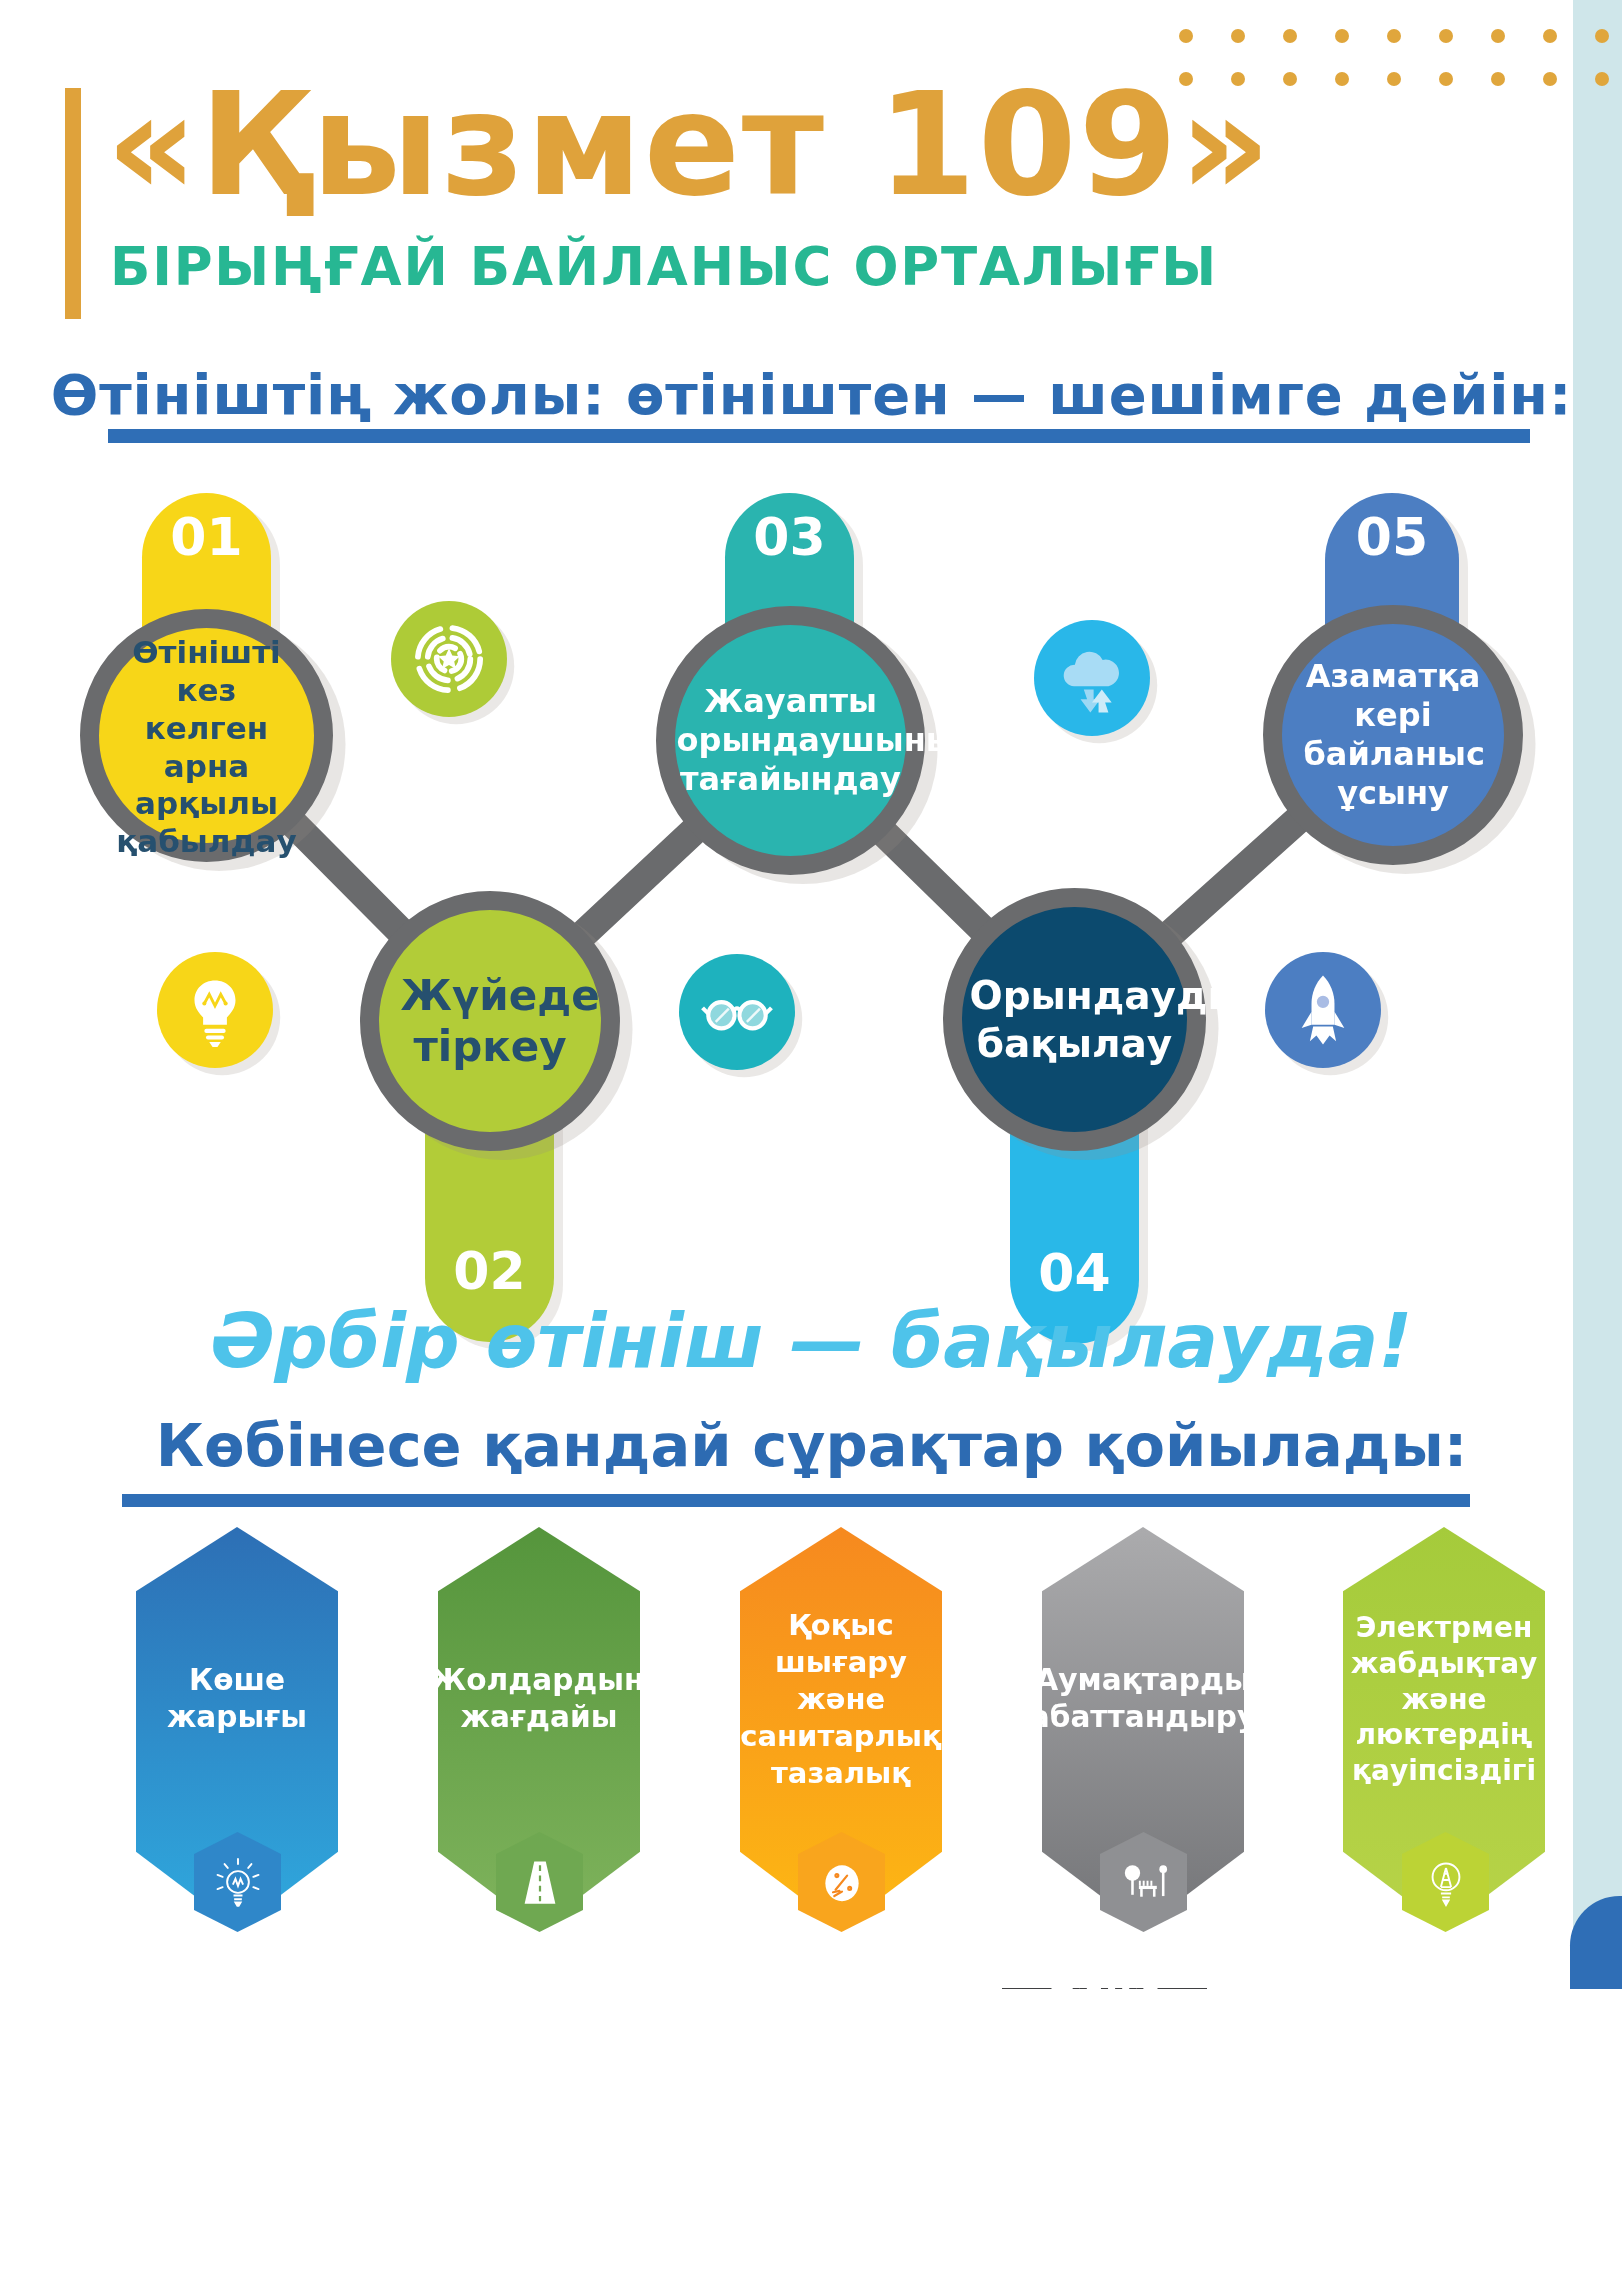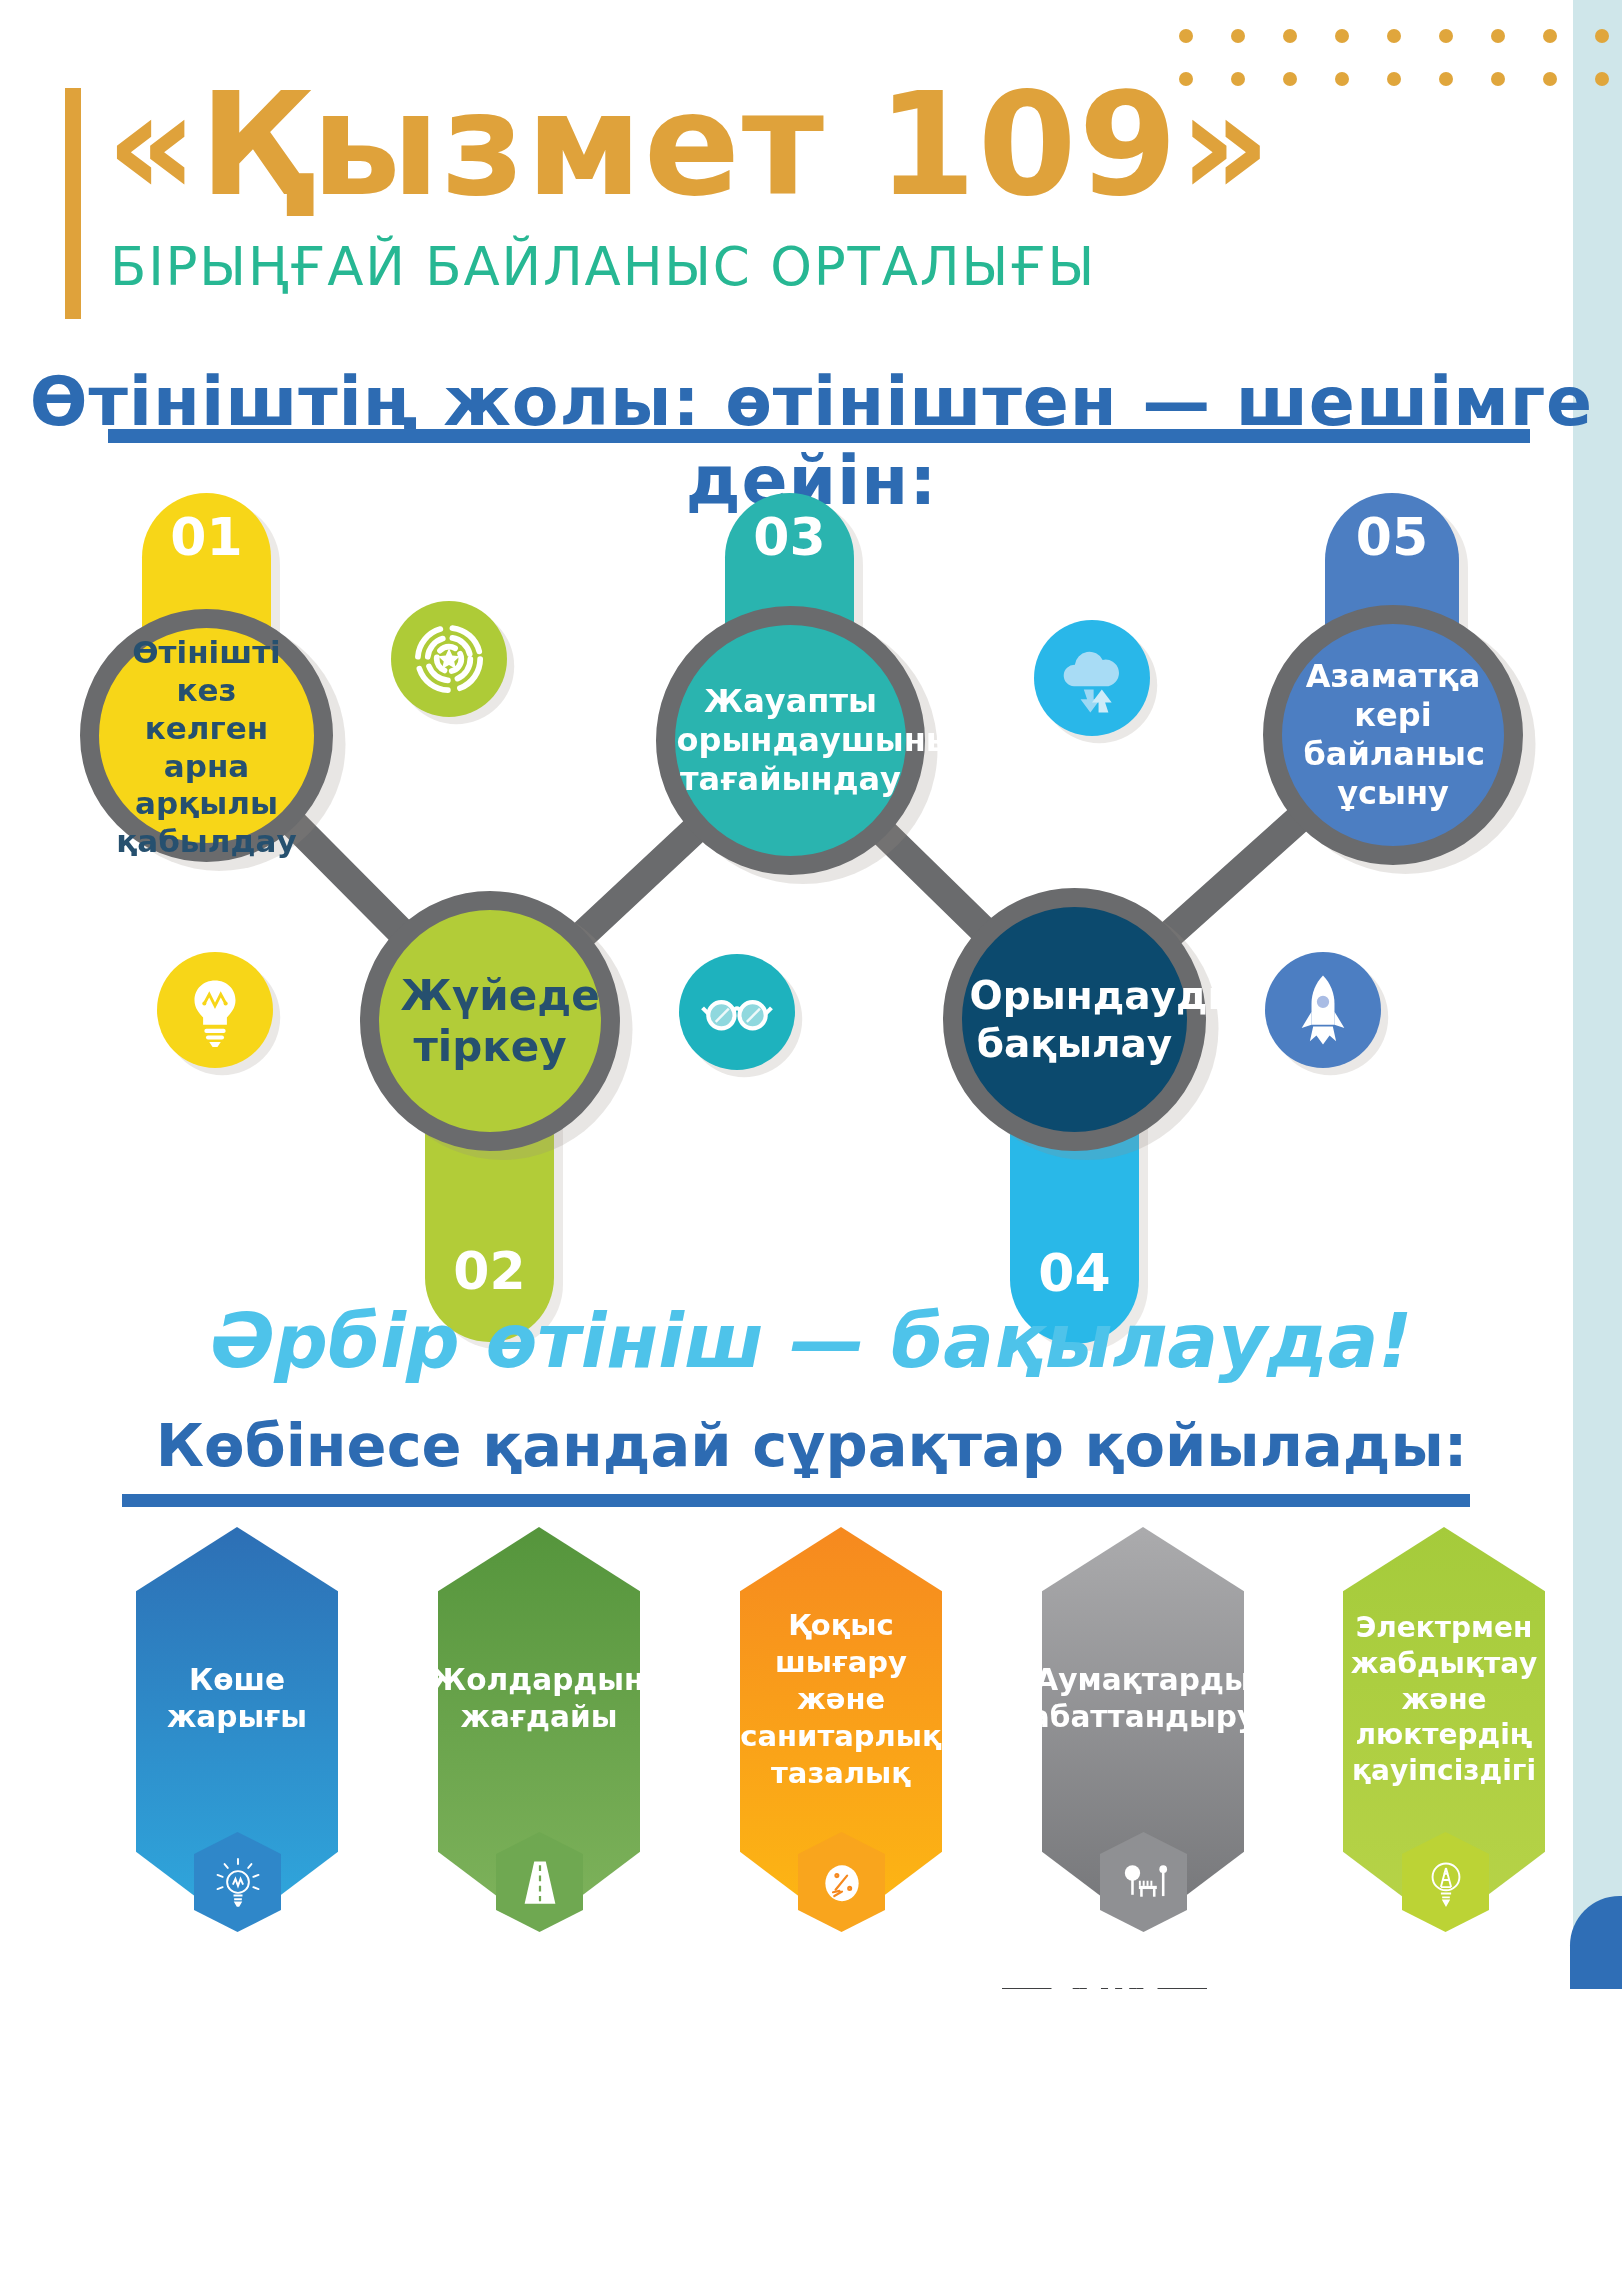--- a/index.html
+++ b/index.html
@@ -9,24 +9,24 @@
 
   
   .right-strip{left:1573px;top:0;width:50px;height:2293px;background:#CFE6EA;}
   .right-capsule{left:1570px;top:1896px;width:99px;height:397px;background:#2F6EB6;
                  border-radius:56px 56px 0 0;}
 
   
   .gold-bar{left:65px;top:88px;width:16px;height:231px;background:#DFA23B;}
   .title{left:106px;top:70px;width:1343px;font-size:142px;font-weight:800;color:#DFA23B;
          letter-spacing:1.8px;line-height:1.05;}
-  .subtitle{left:110px;top:236px;width:1343px;font-size:53px;font-weight:400;color:#27B793;
+  .subtitle{left:110px;top:236px;width:1343px;font-size:53px;font-weight:700;color:#27B793;
             letter-spacing:1.8px;}
 
-  .flow-heading{left:0;top:362px;width:1623px;text-align:center;font-size:68px;font-weight:800;
+  .flow-heading{left:0;top:362px;width:1623px;text-align:center;font-size:56px;font-weight:800;
                 color:#2D6BB2;letter-spacing:0.9px;}
   .underline1{left:108px;top:429px;width:1422px;height:14.3px;background:#2F6EB6;}
 
   
   .capsule{position:absolute;border-radius:67px;box-shadow:9px 7.2px 0 rgba(150,140,130,.18);
            display:flex;justify-content:center;color:#fff;font-weight:800;font-size:52px;}
   .cap-top{align-items:flex-start;padding-top:14.3px;}
   .cap-bottom{align-items:flex-end;padding-bottom:41px;}
   .connectors{left:0;top:493px;}
   .step-circle{position:absolute;border-radius:50%;border:19px solid #6A6B6D;box-sizing:border-box;

